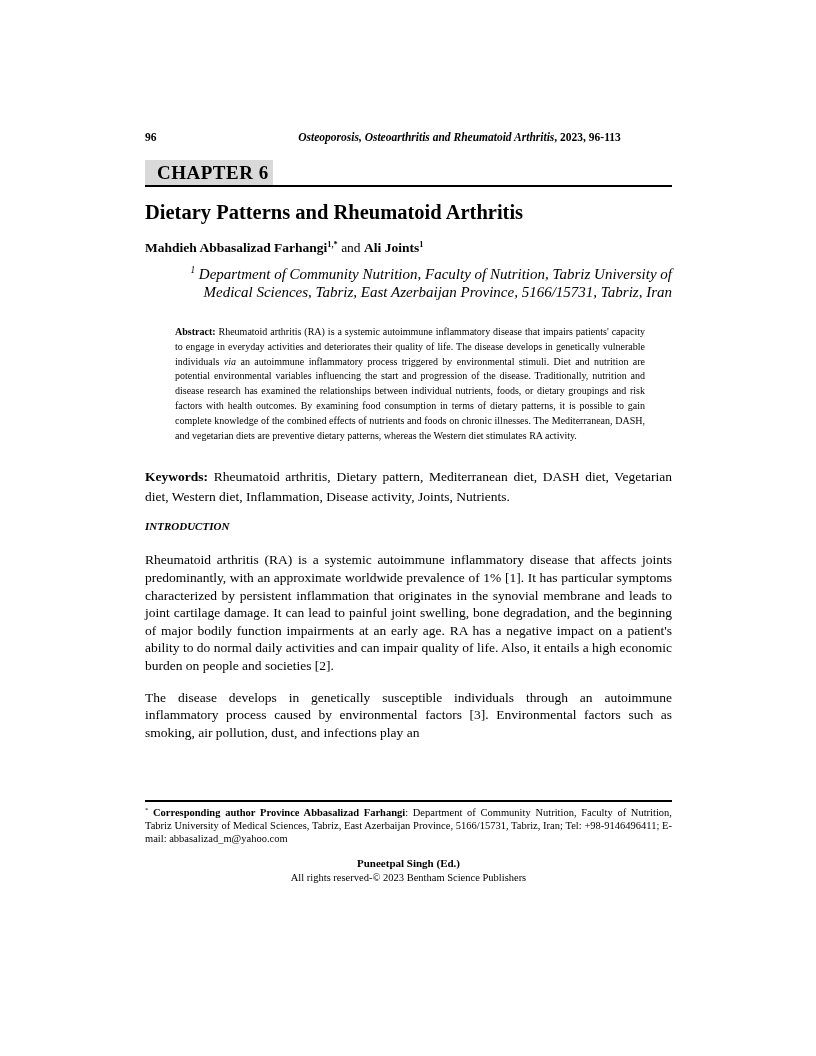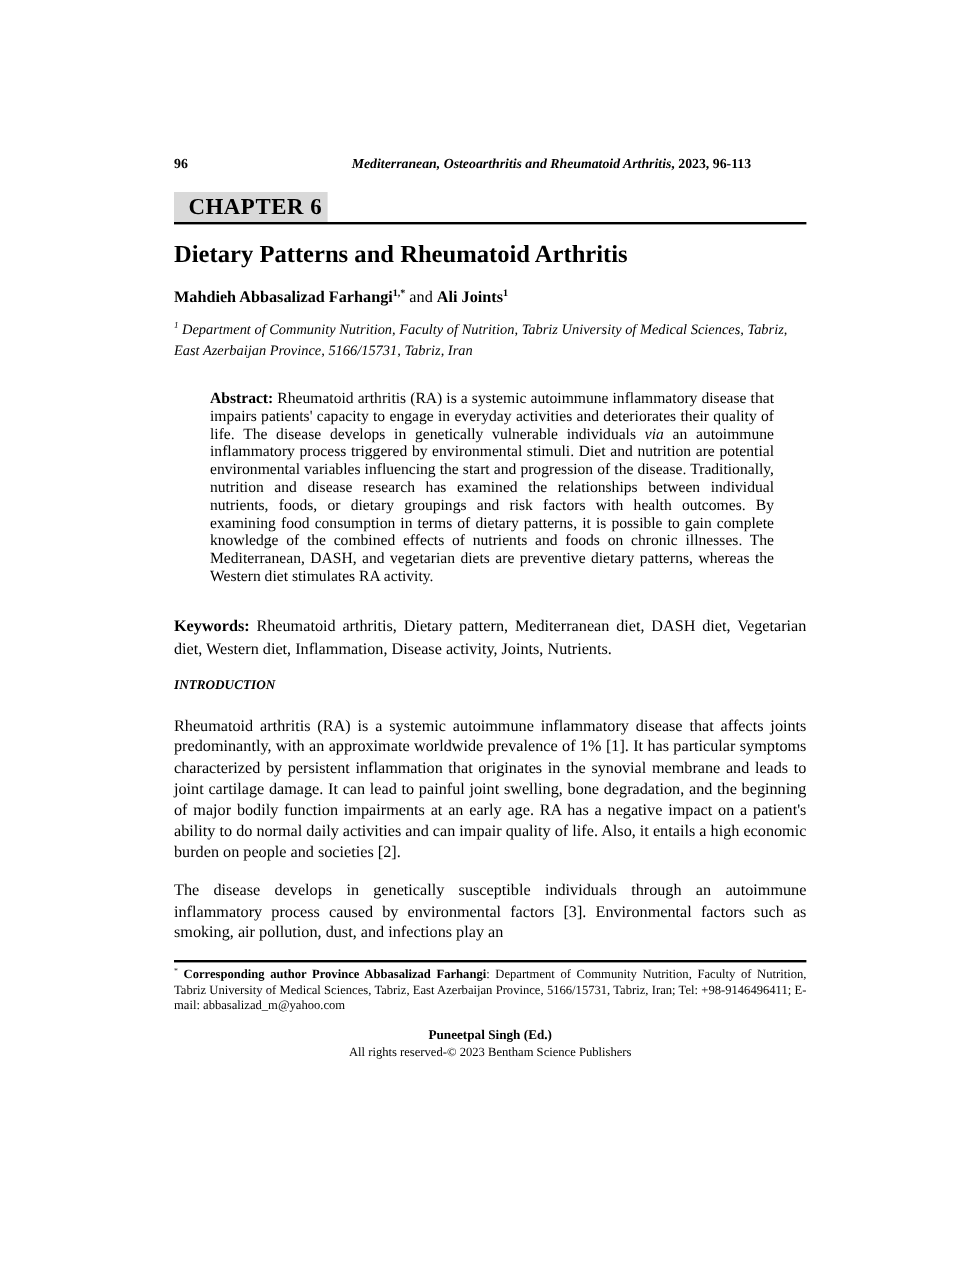--- a/index.html
+++ b/index.html
@@ -36,25 +36,25 @@
     font-size: 20.5px;
     line-height: 24px;
     font-weight: bold;
   }
 
   .authors { margin: 15px 0 0 0; font-size: 13.5px; line-height: 17px; }
   .authors b { font-weight: bold; }
   sup { font-size: 0.62em; vertical-align: super; line-height: 0; }
   .authors sup { font-weight: bold; }
 
-  .affiliation { margin: 9px 0 0 0; font-size: 12px; line-height: 18px; font-style: italic; }
+  .affiliation { margin: 9px 0 0 0; font-size: 15px; line-height: 18px; font-style: italic; text-align: right; }
 
   .abstract {
     margin: 24px 27px 0 30px;
-    font-size: 13px;
+    font-size: 10px;
     line-height: 14.8px;
     text-align: justify;
   }
   .abstract b { font-weight: bold; }
   .abstract i { font-style: italic; }
 
   .keywords { margin: 24px 0 0 0; font-size: 13.5px; line-height: 19.5px; text-align: justify; }
   .keywords b { font-weight: bold; }
 
   h2.section-heading { margin: 11px 0 16px 0; font-size: 11px; line-height: 18px; font-weight: bold; font-style: italic; }
@@ -70,21 +70,21 @@
   .rights { margin: 0; font-size: 10.5px; line-height: 13.5px; text-align: center; font-weight: normal; }
 </style>
 </head>
 <body>
 
 <div class="page">
   <div class="content">
 
     <div class="running-head">
       <span class="pagenum">96</span>
-      <span class="running-title"><span class="jtitle">Mediterranean, Osteoarthritis and Rheumatoid Arthritis</span><span>, 2023, 96-113</span></span>
+      <span class="running-title"><span class="jtitle">Osteoporosis, Osteoarthritis and Rheumatoid Arthritis</span><span>, 2023, 96-113</span></span>
     </div>
 
     <div class="chapter-row">
       <span class="chapter-label">CHAPTER 6</span>
     </div>
 
     <h1 class="chapter-title">Dietary Patterns and Rheumatoid Arthritis</h1>
 
     <p class="authors"><b>Mahdieh Abbasalizad Farhangi</b><sup>1,*</sup><span> and </span><b>Ali Joints</b><sup>1</sup></p>
 

